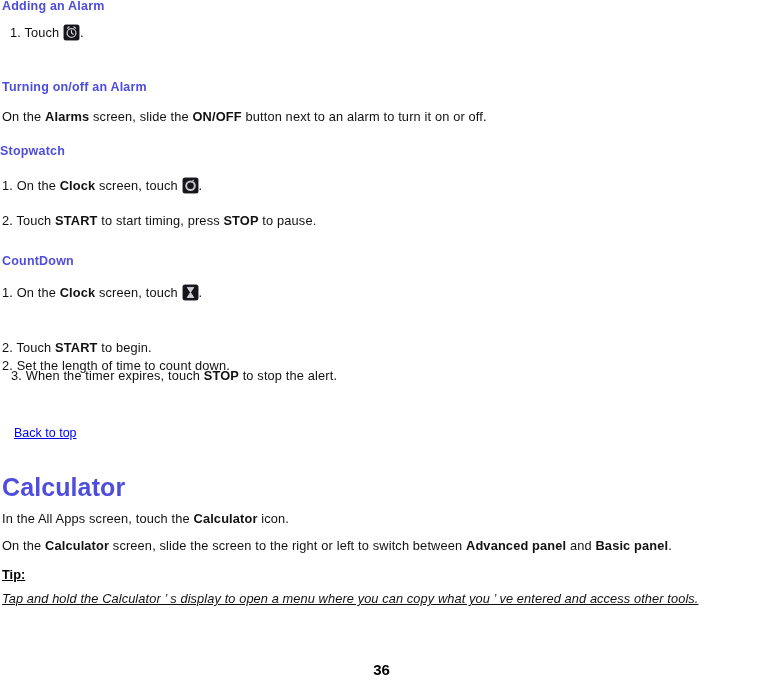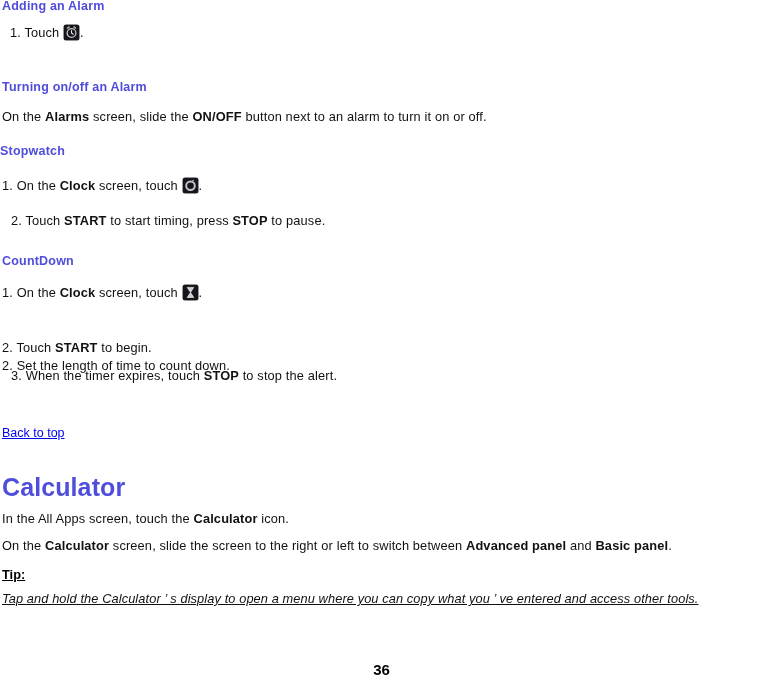--- a/index.html
+++ b/index.html
@@ -54,20 +54,21 @@
   }
   b, .bold { font-weight: bold; }
 
   
   .link {
     color: #0000ee;
     text-decoration: underline;
     font-size: 12.5px;
     line-height: 16px;
     cursor: pointer;
+    margin-left: 12px;
   }
 
   
   .tip-label {
     font-size: 12.8px;
     font-weight: bold;
     text-decoration: underline;
     line-height: 17px;
     color: #000;
   }
@@ -144,21 +145,21 @@
   <div class="abs body-line" style="left:2px; top:177px;">
     <span>1. On the </span><b>Clock</b><span> screen, touch </span><span class="appicon">
       <svg width="15" height="15" viewBox="0 0 15 15">
         <circle cx="7.5" cy="7.8" r="4.3" fill="none" stroke="#c4c4cb" stroke-width="2"></circle>
         <circle cx="7.5" cy="7.8" r="1.4" fill="#16161a"></circle>
         <path d="M8.6 3.6 L10.5 2.3" stroke="#b2b2ba" stroke-width="1.1" stroke-linecap="round"></path>
       </svg>
     </span><span>.</span>
   </div>
 
-  <div class="abs body-line" style="left:11px; top:212px;">
+  <div class="abs body-line" style="left:2px; top:212px;">
     <span>2. Touch </span><b>START</b><span> to start timing, press </span><b>STOP</b><span> to pause.</span>
   </div>
 
   <div class="abs" style="left:2px; top:254px;">
     <div class="h-sub">CountDown</div>
   </div>
 
   <div class="abs body-line" style="left:2px; top:284px;">
     <span>1. On the </span><b>Clock</b><span> screen, touch </span><span class="appicon">
       <svg width="15" height="15" viewBox="0 0 15 15">

